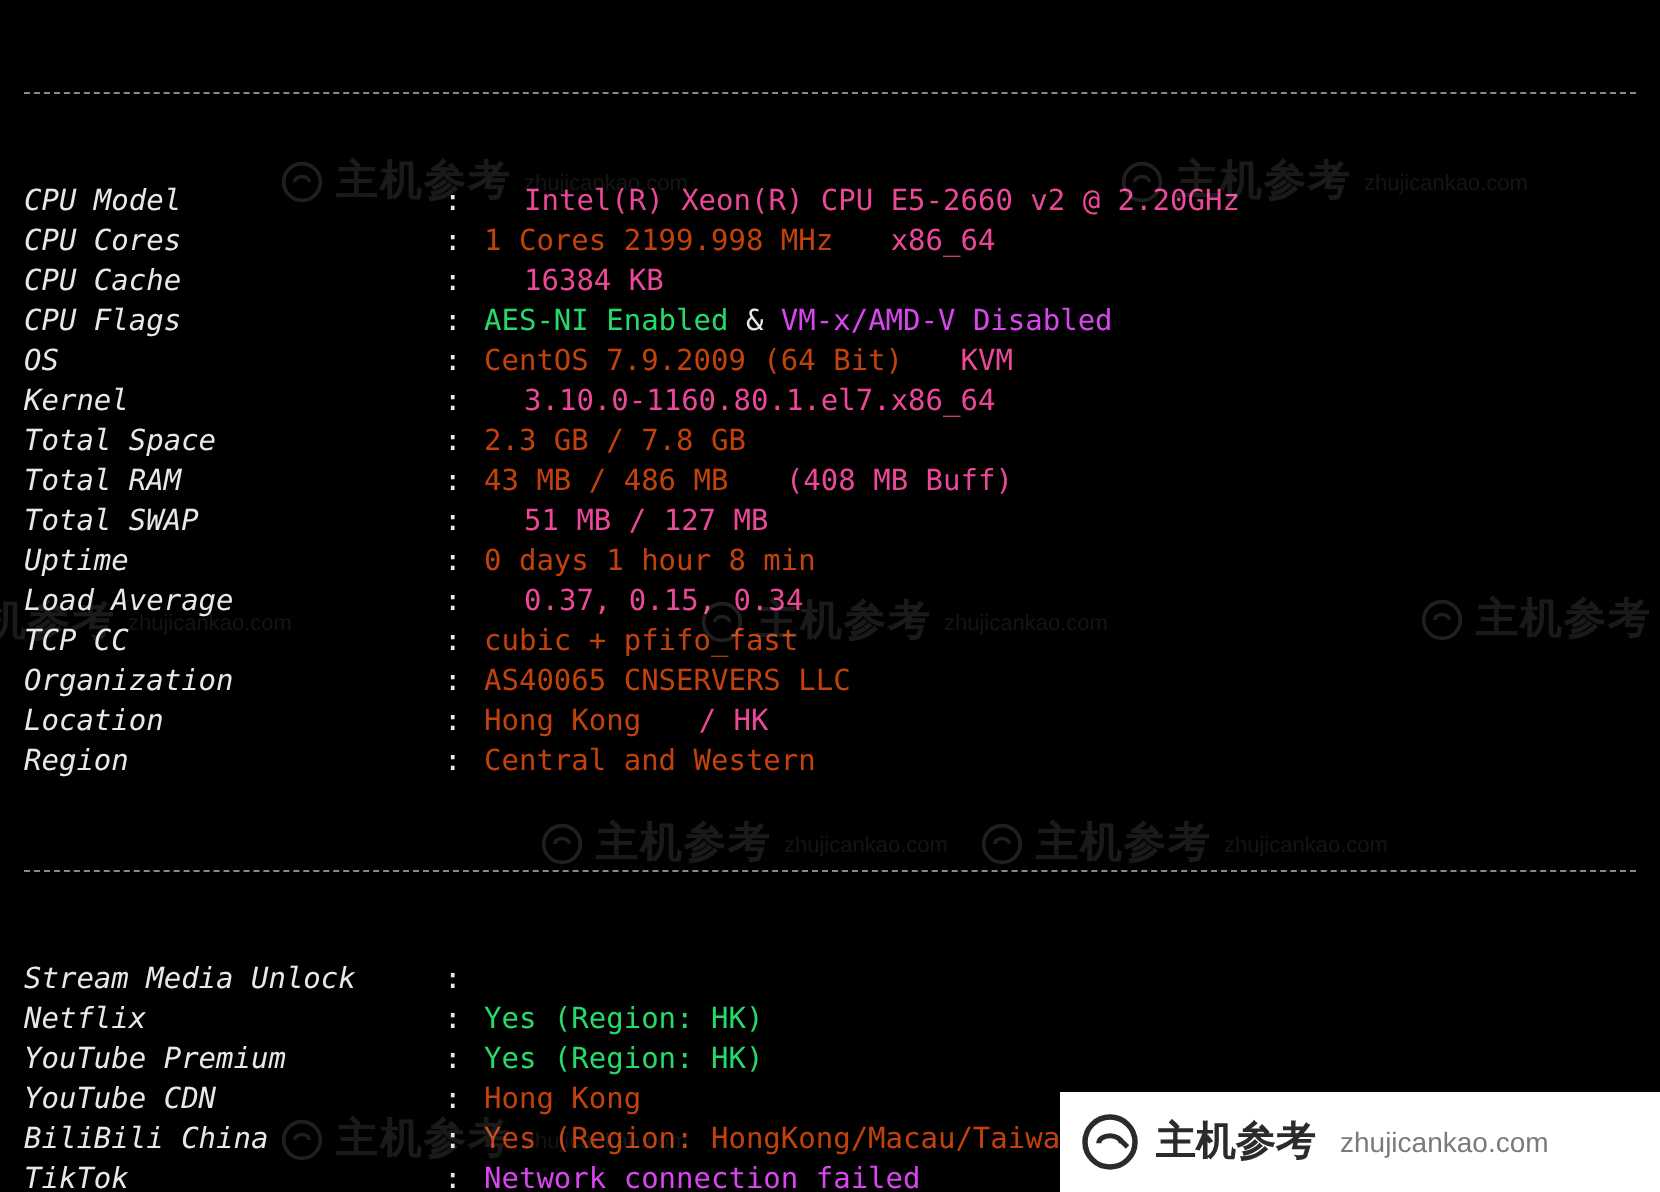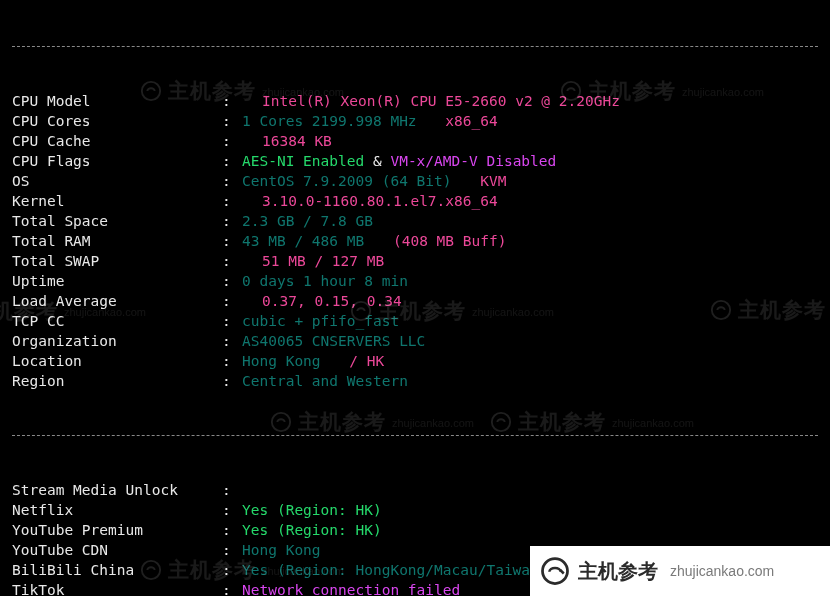--- a/index.html
+++ b/index.html
@@ -13,24 +13,24 @@
     line-height: 20px;
     color: #e8e8e8;
     overflow: hidden;
     position: relative;
   }
   .terminal {
     padding: 2px 12px;
     white-space: pre;
   }
   .row { display:flex; }
-  .label { color:#e8e8e8; width: 210px; }
+  .label { color:#e8e8e8; width: 210px; font-style: italic; }
   .colon { color:#e8e8e8; width: 20px; }
   .cyan { color:#ec4899;margin-left:20px; }
-  .yellow { color:#0f766e; }
+  .yellow { color:#c2410c; }
   .white { color:#e8e8e8; }
   .green { color:#25d96b; }
   .red { color:#d946ef; }
   .dashes {
     color:#e8e8e8;
     letter-spacing: 1px;
     border-top: 1px dashed #888;
     height: 1px;
     margin: 4px 0 3px 0;
   }

